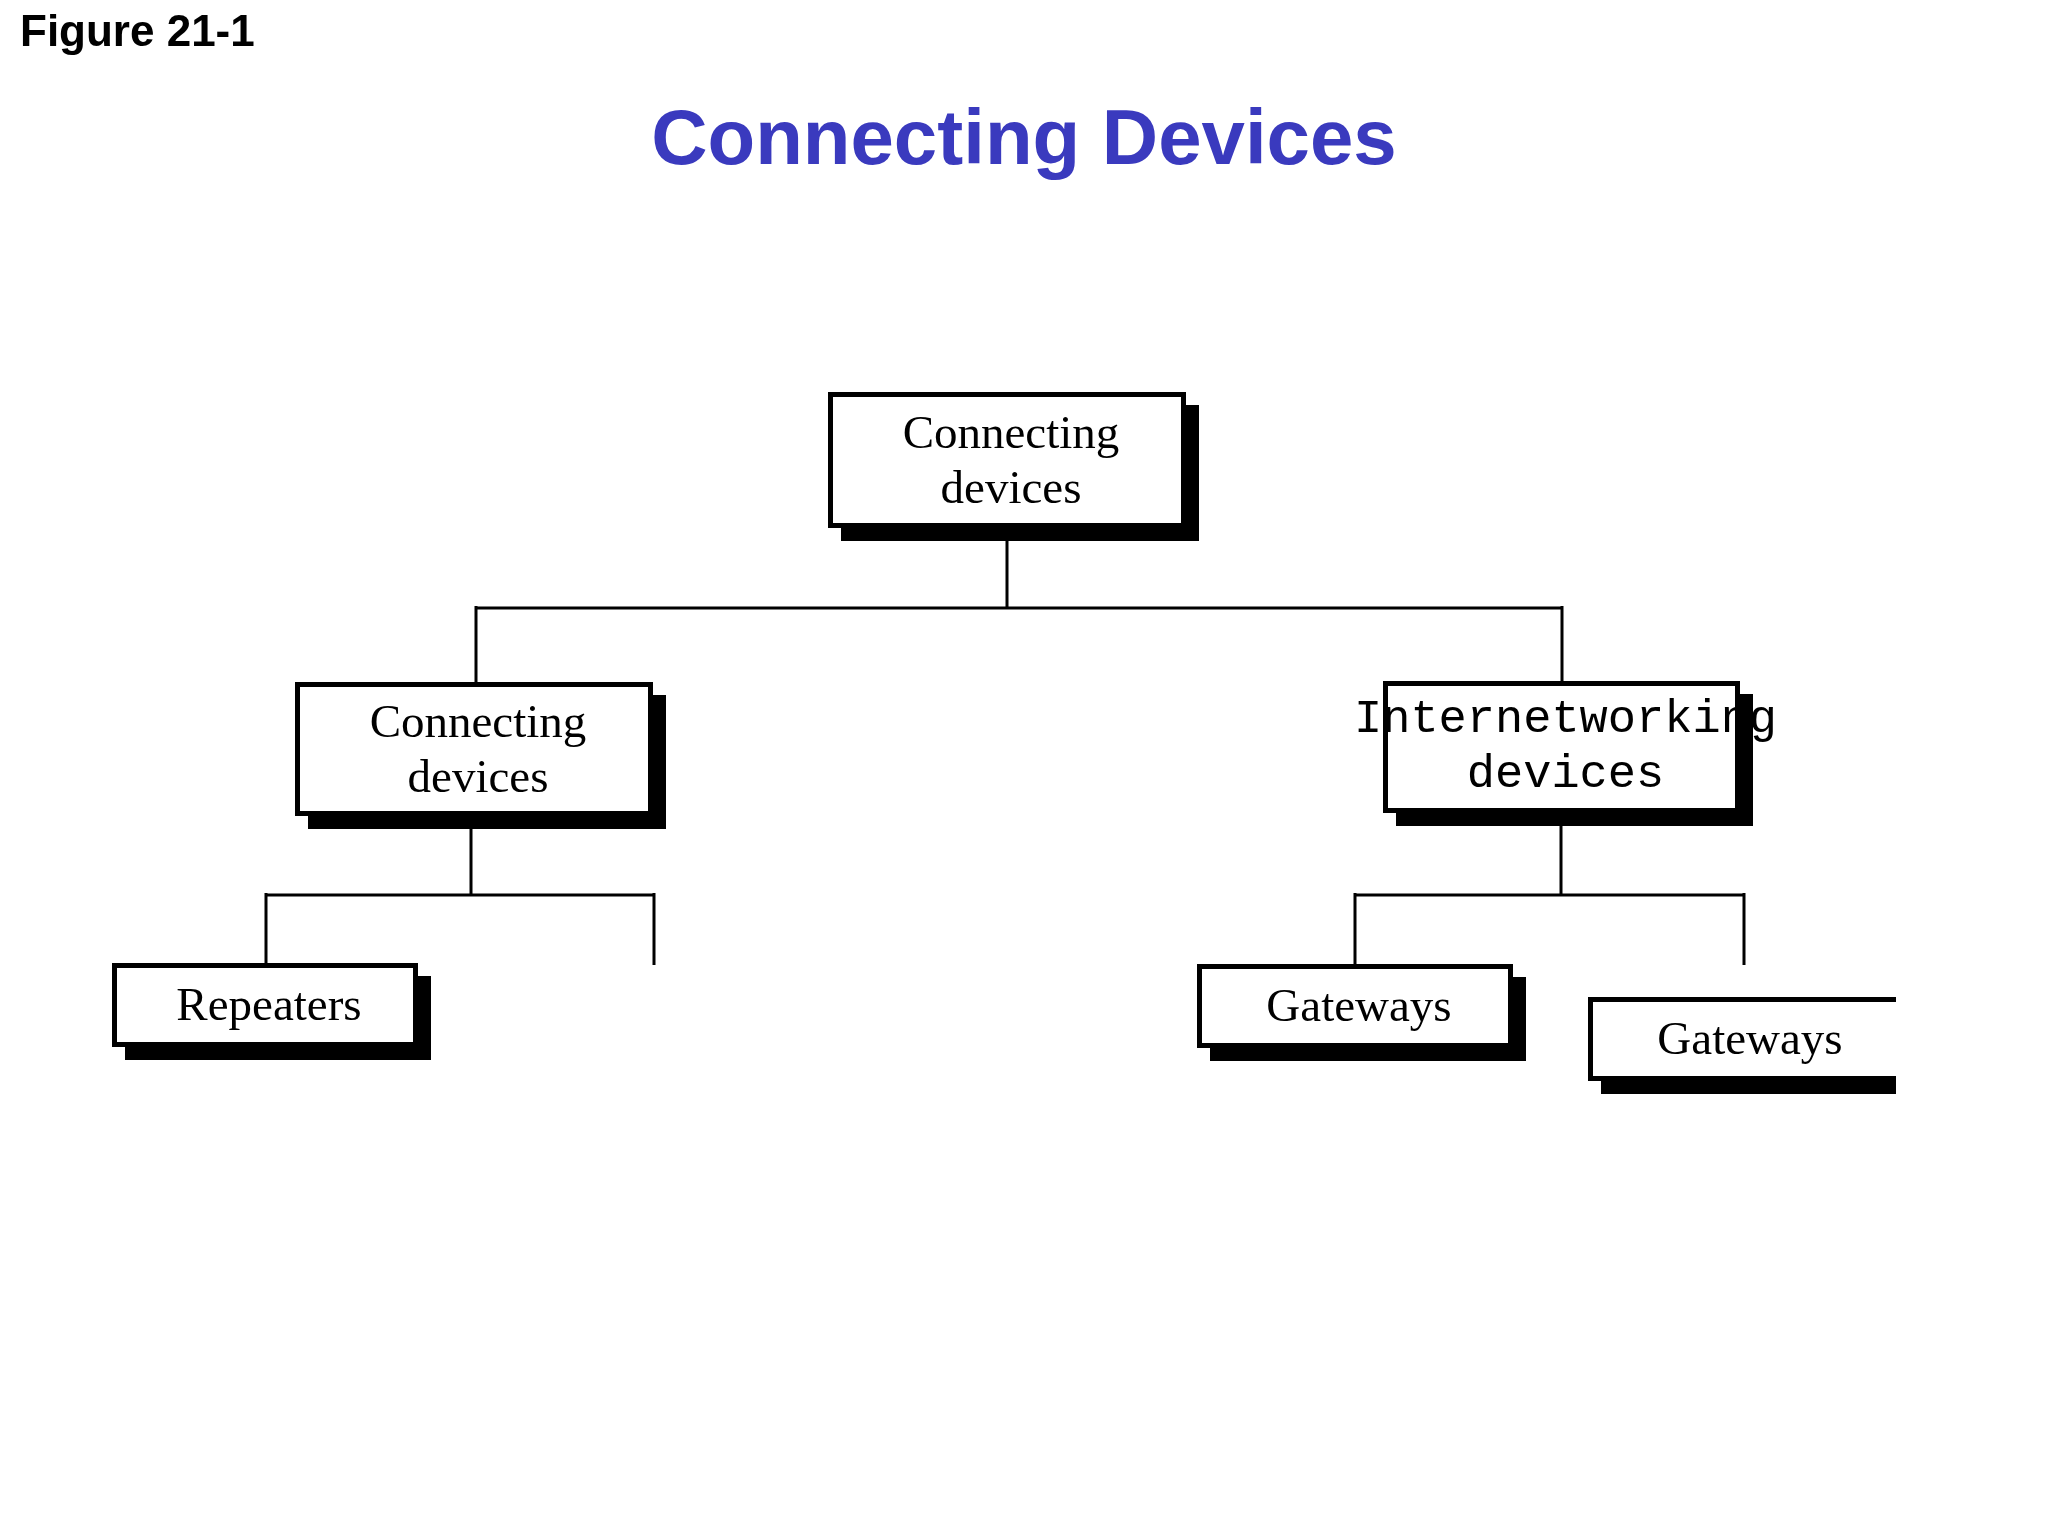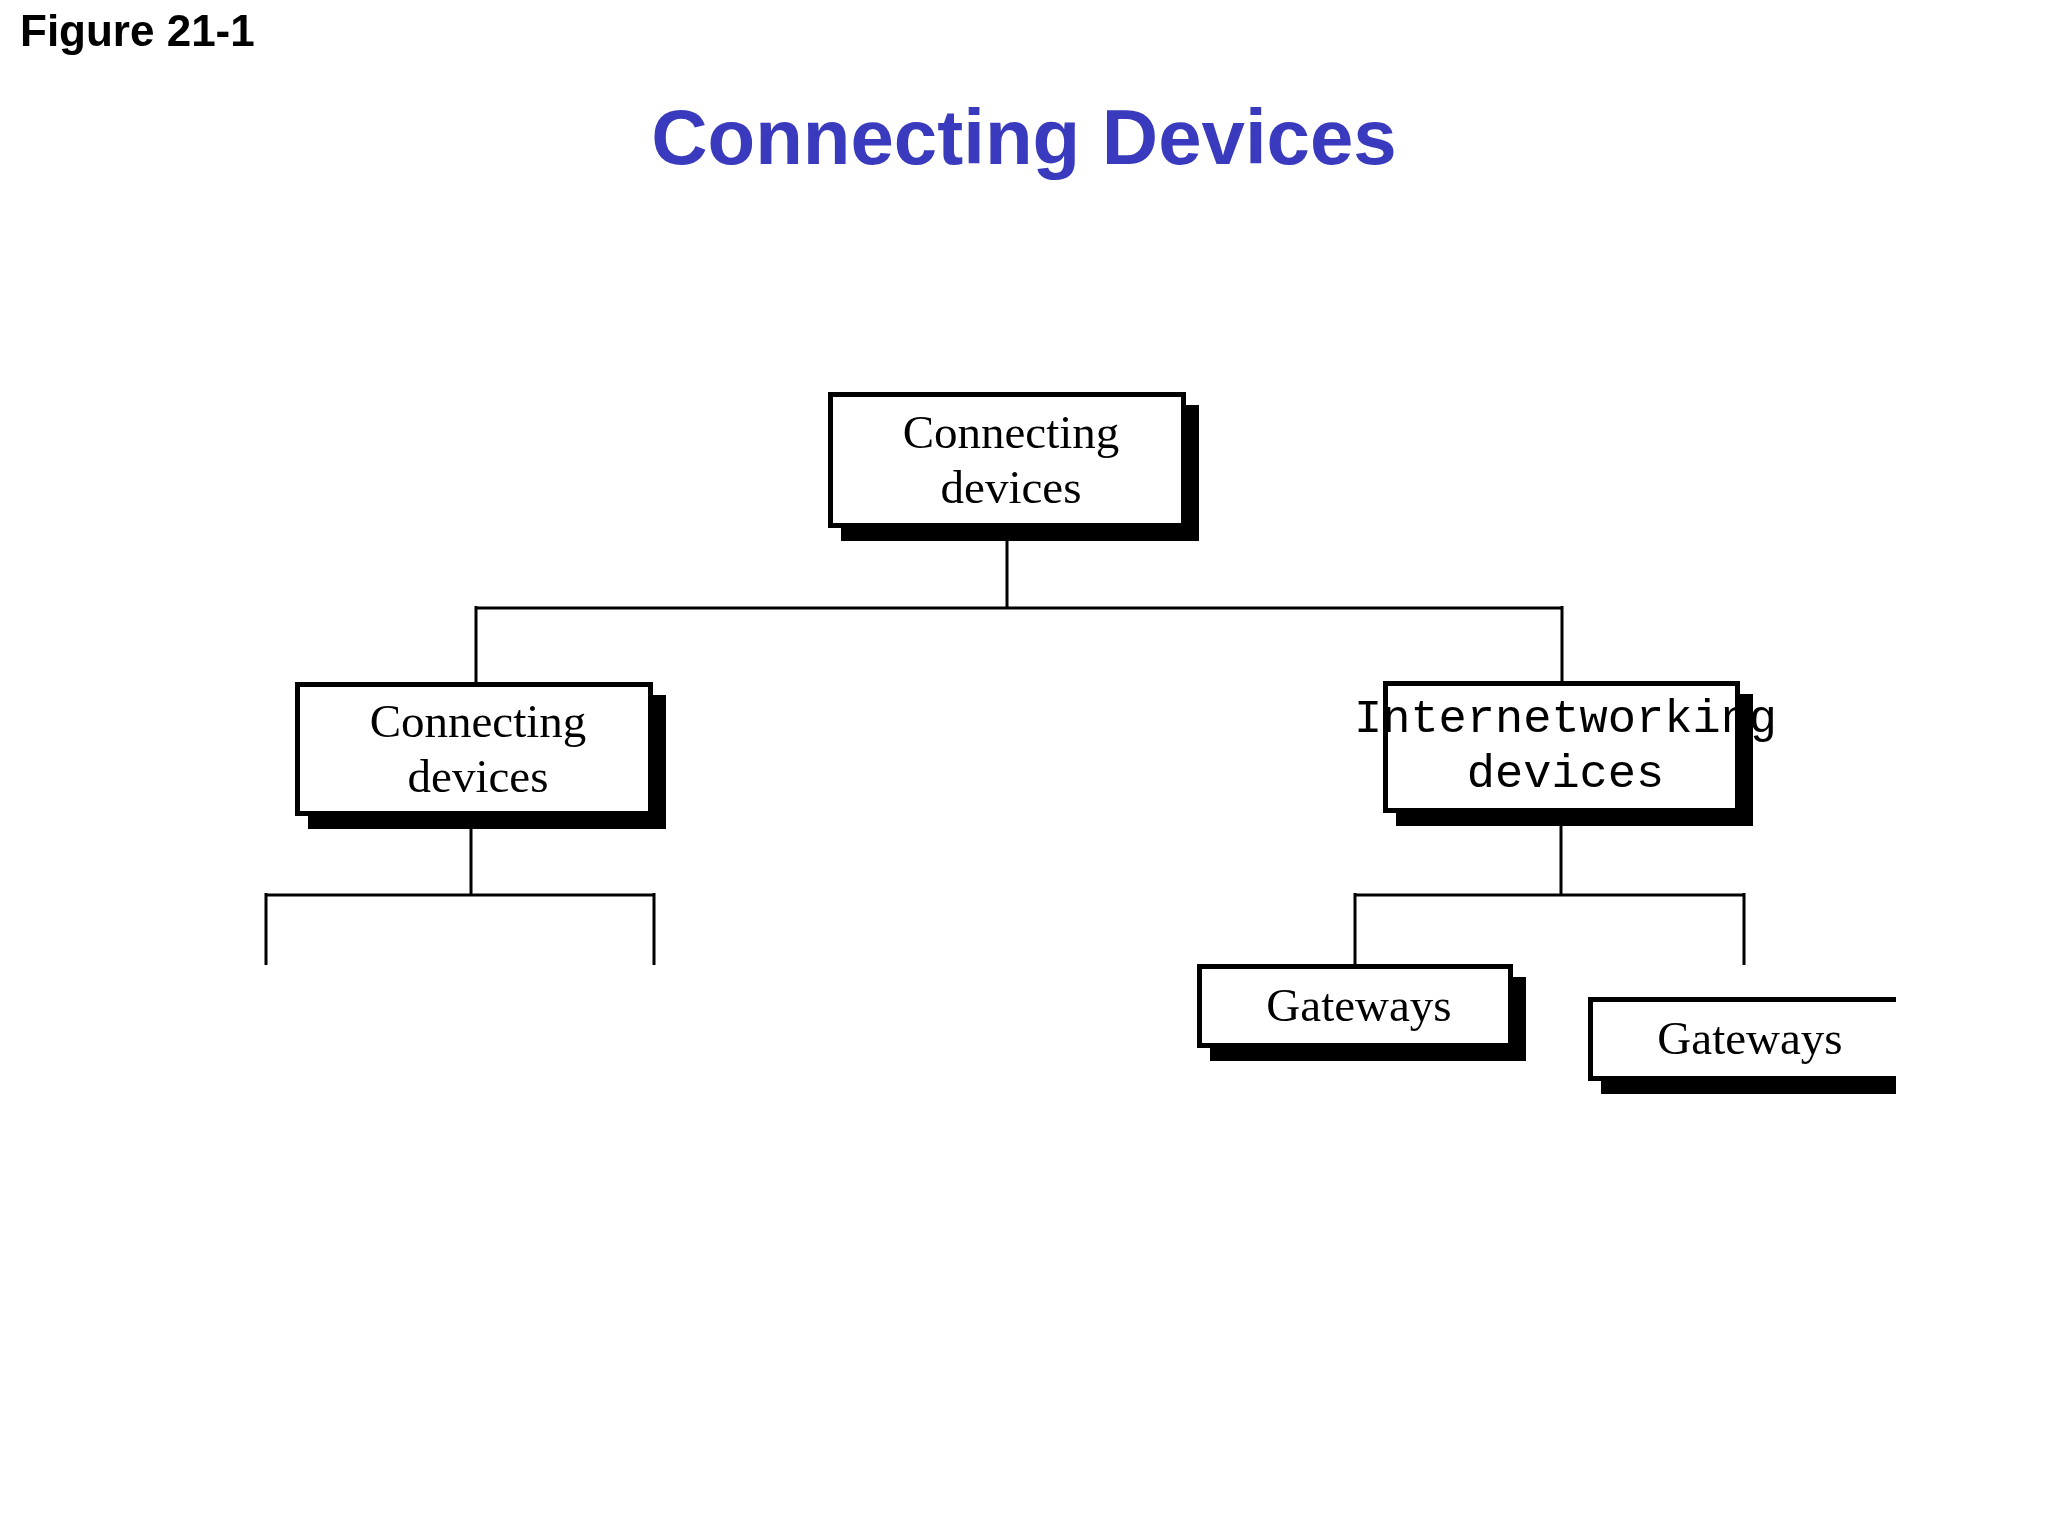--- a/index.html
+++ b/index.html
@@ -90,19 +90,20 @@
 
   <div class="node root">Connecting
 devices</div>
 
   <div class="node networking">Connecting
 devices</div>
 
   <div class="node internetworking">Internetworking
 devices</div>
 
+  <div class="node repeaters">Repeaters</div>
 
 
   <div class="node routers">Gateways</div>
 
   <div class="node gateways">Gateways</div>
 
 </div>
 
 </body></html>

